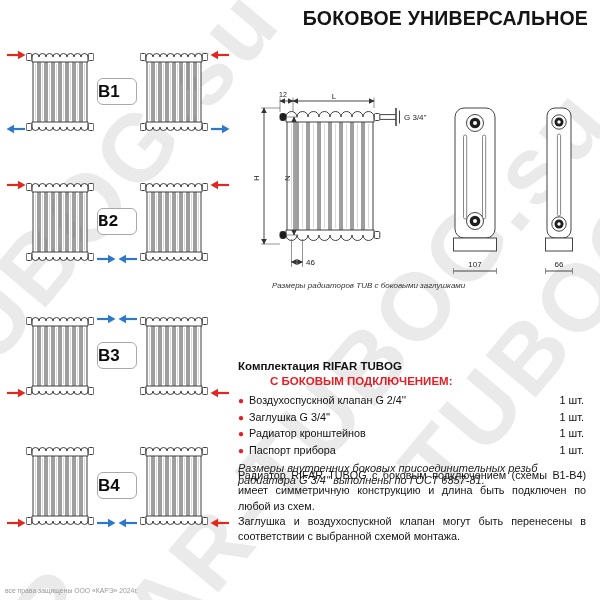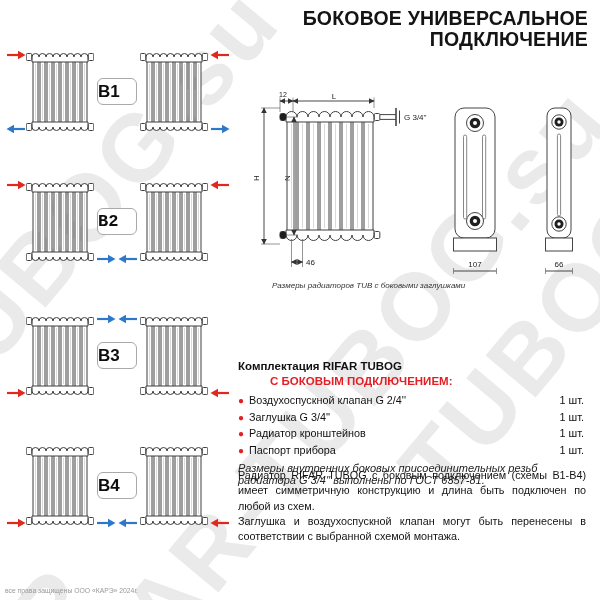--- a/index.html
+++ b/index.html
@@ -47,21 +47,20 @@
 <div id="page">
 
   <div class="wm" style="left:-70px;top:340px">TUBOG.su</div>
   <div class="wm" style="left:40px;top:700px">RIFAR-TUBOG.su</div>
   <div class="wm" style="left:420px;top:430px">TUBOG</div>
   <div class="wm" style="left:-120px;top:760px">RIFAR</div>
   <div class="wm" style="left:380px;top:790px">RIFAR</div>
 
   <div id="title">
     <div>БОКОВОЕ УНИВЕРСАЛЬНОЕ</div>
-    <div>ПОДКЛЮЧЕНИЕ</div>
   </div>
 
   <div id="schemes">
       <div class="scheme-row" style="top: 48px;">
         <svg class="rad" style="left:20px" width="68" height="88" viewBox="0 0 68 88">
           <rect x="7" y="12" width="5" height="64" rx="2" fill="#fff" stroke="#3f3f3f" stroke-width="1"></rect>
           <line x1="9.5" y1="16" x2="9.5" y2="72" stroke="#cfcfcf" stroke-width="0.8"></line>
           <rect x="14" y="12" width="5" height="64" rx="2" fill="#fff" stroke="#3f3f3f" stroke-width="1"></rect>
           <line x1="16.5" y1="16" x2="16.5" y2="72" stroke="#cfcfcf" stroke-width="0.8"></line>
           <rect x="21" y="12" width="5" height="64" rx="2" fill="#fff" stroke="#3f3f3f" stroke-width="1"></rect>

